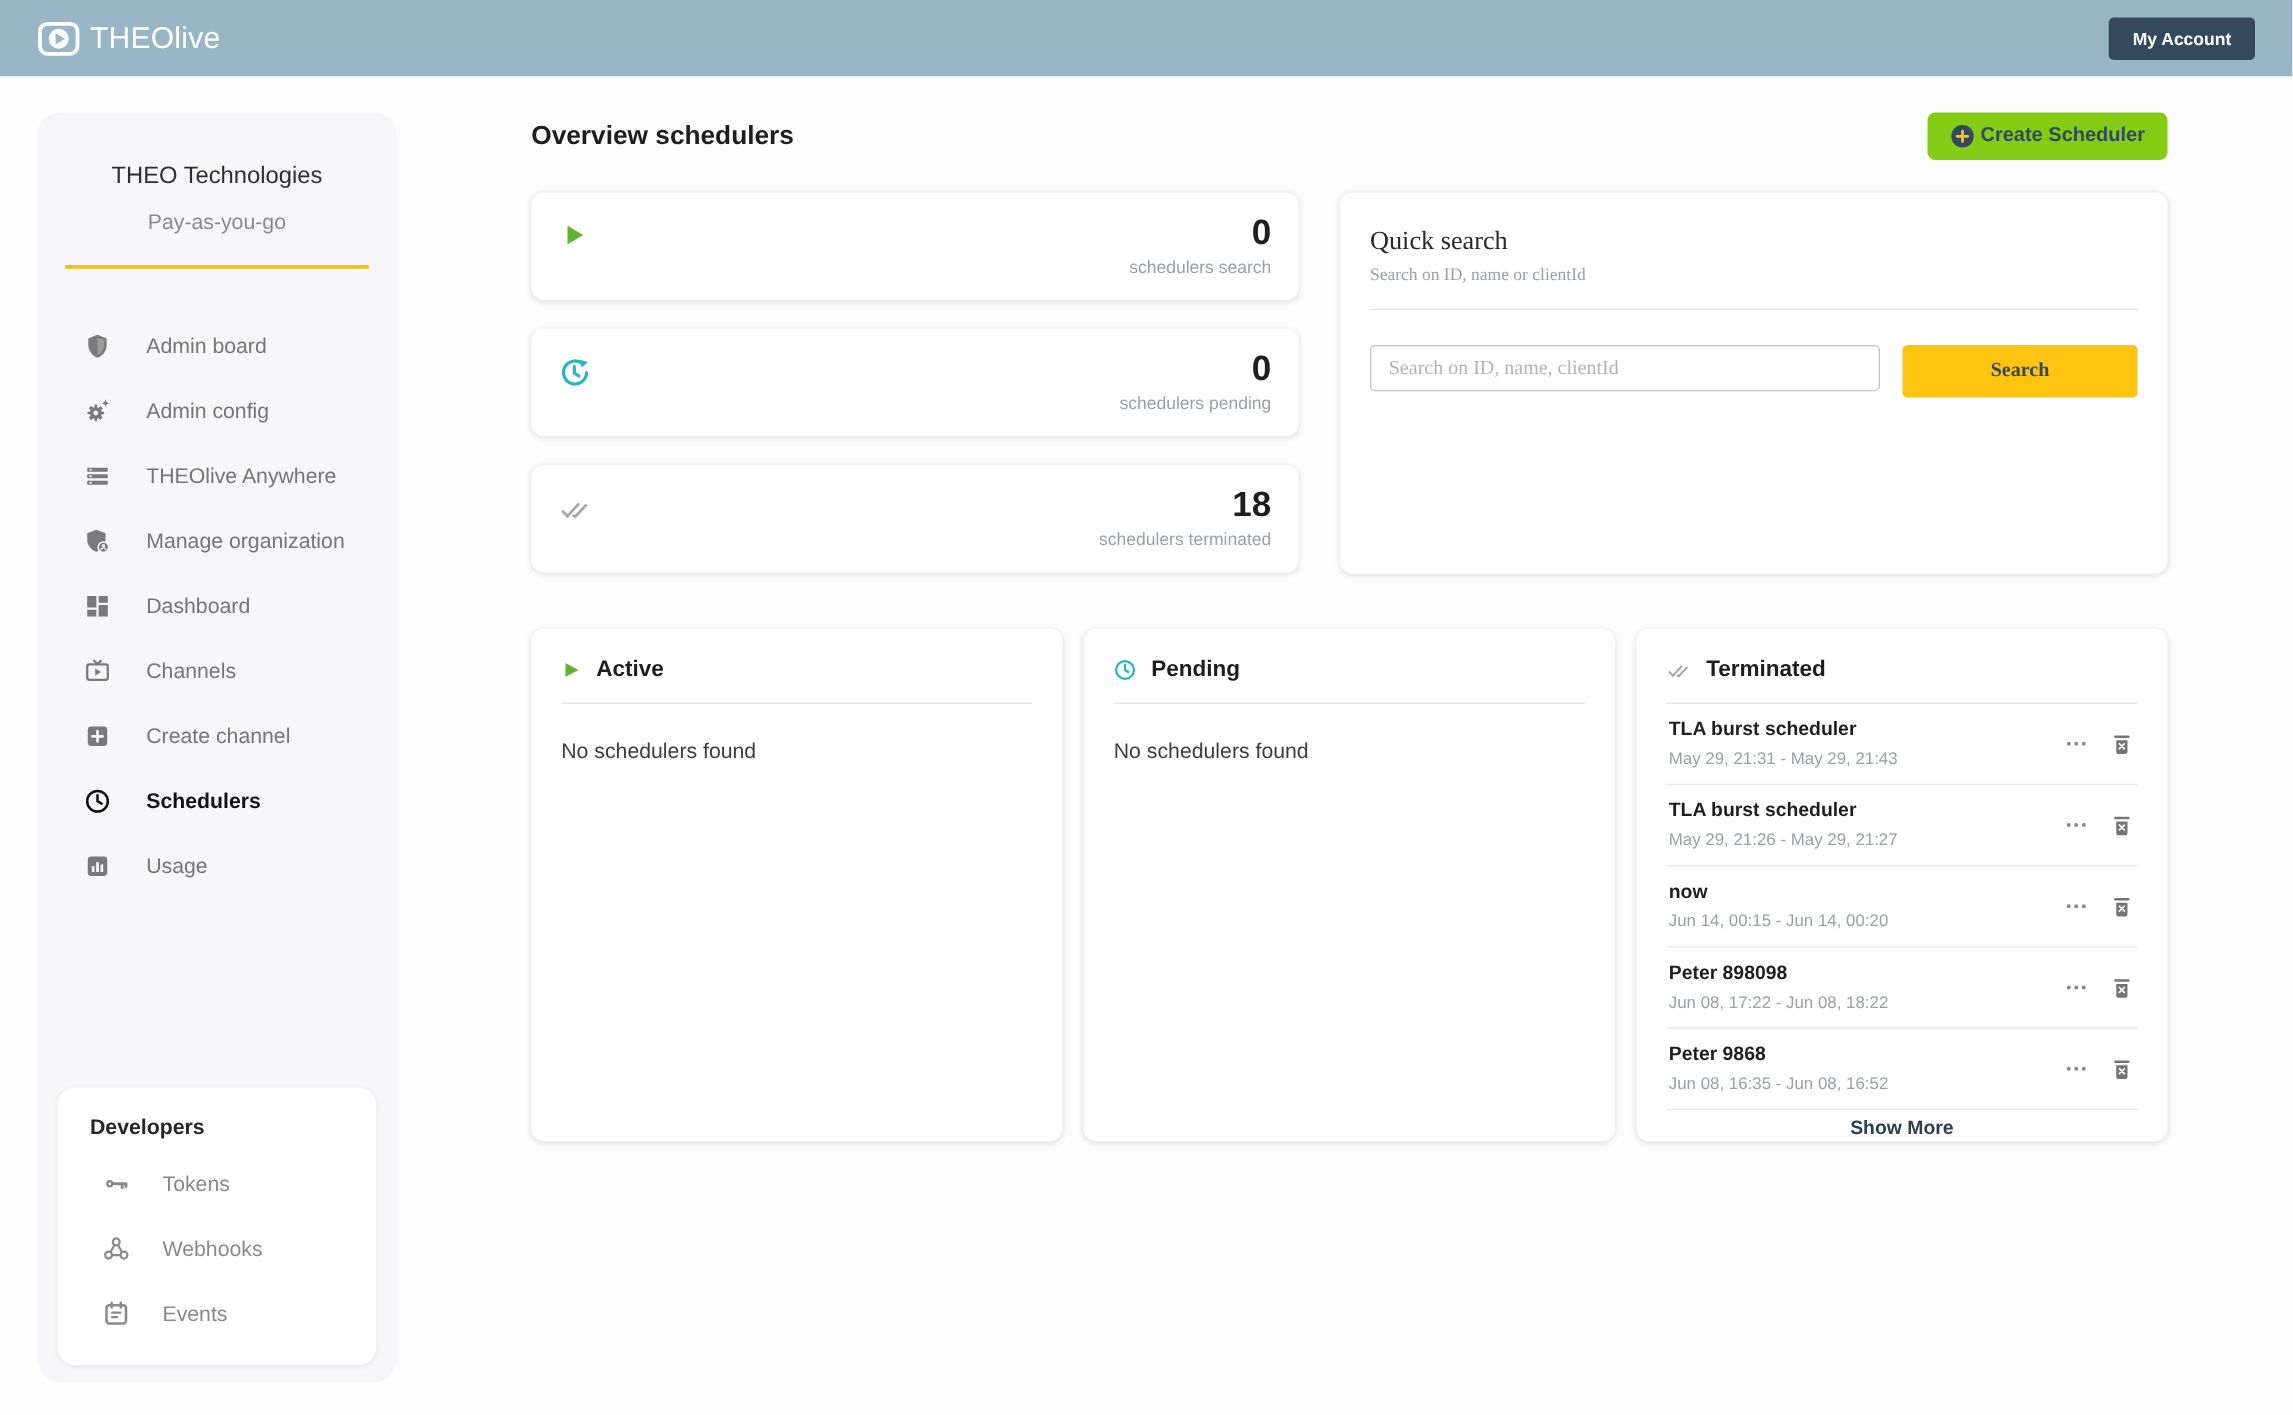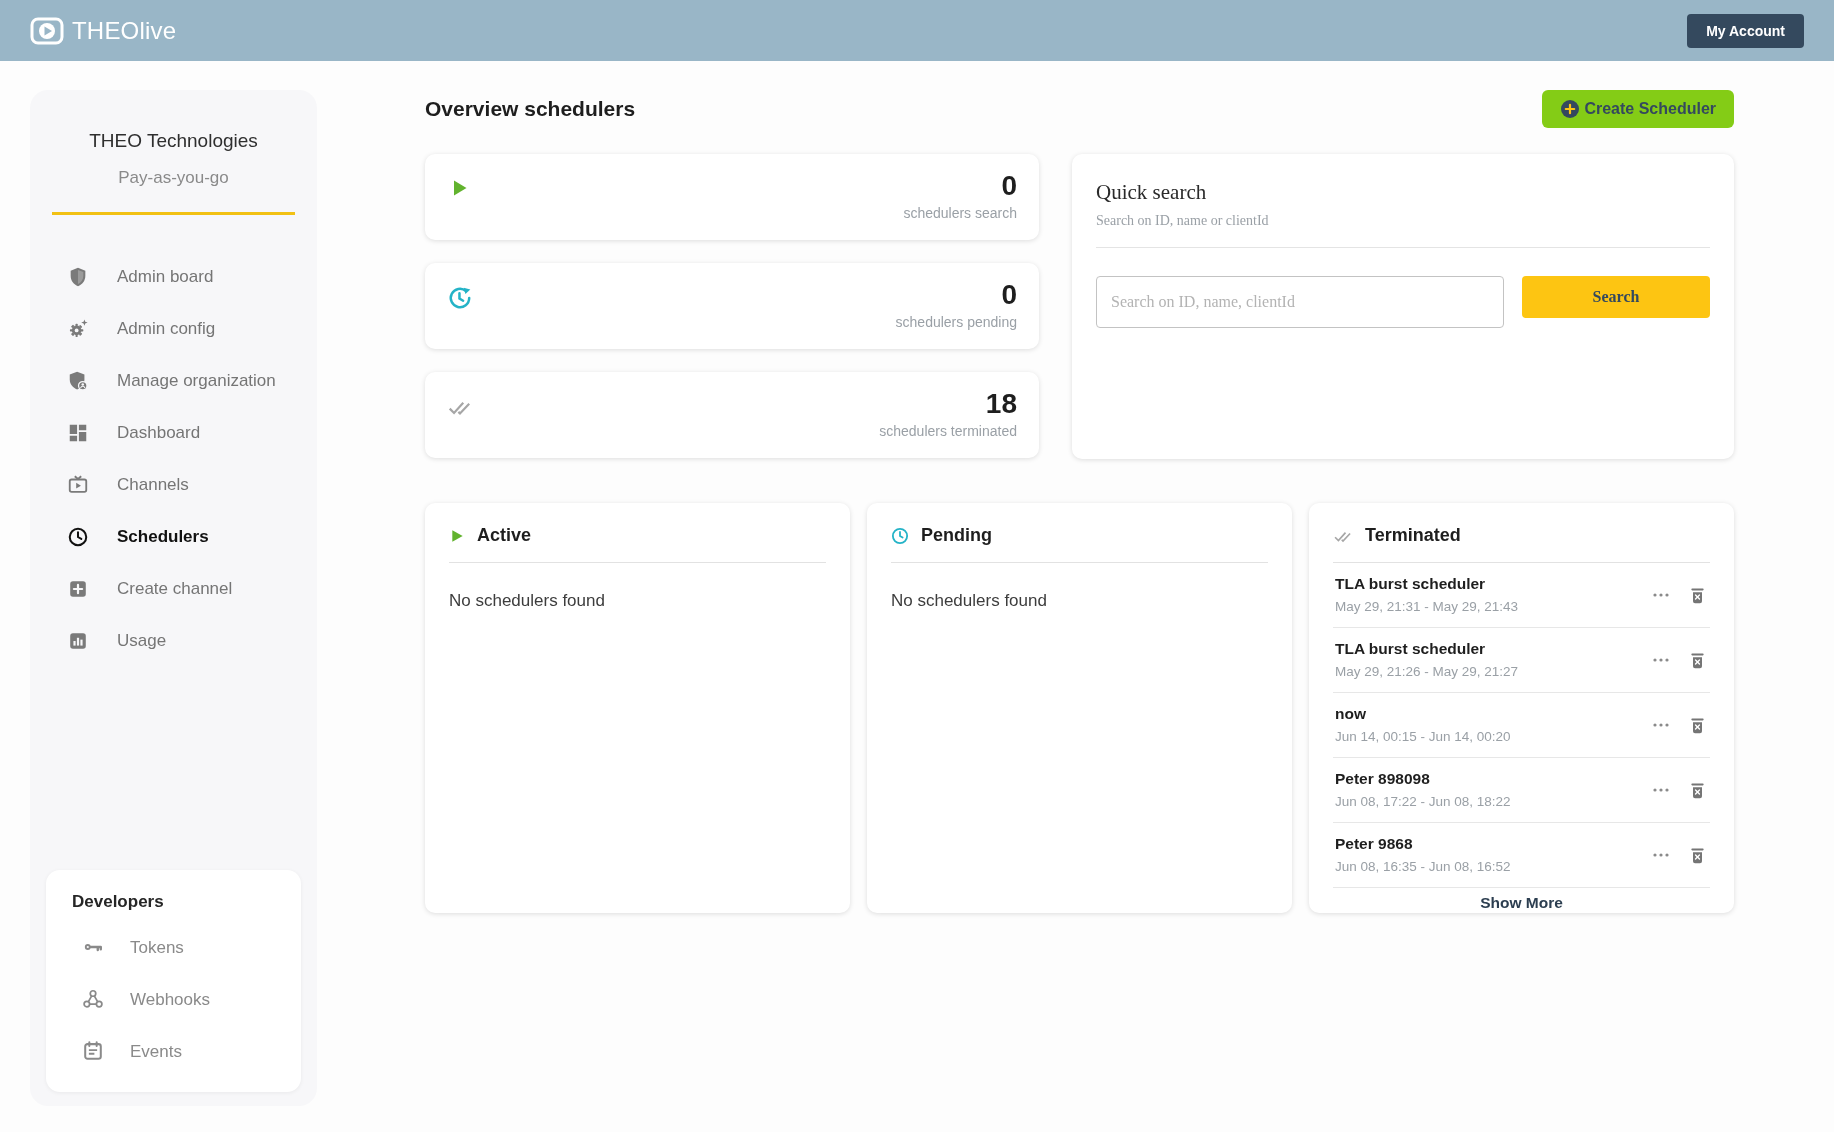--- a/index.html
+++ b/index.html
@@ -42,21 +42,21 @@
   .stat-ic { margin-top:8px; }
   .stat-right { text-align:right; }
   .stat-value { font-size:28px; font-weight:700; color:#1e1e1e; line-height:1.25; }
   .stat-label { font-size:14px; color:#9aa0a6; margin-top:2px; }
 
   .search-card { flex:1; background:#fff; border-radius:10px; box-shadow:0 1px 5px rgba(0,0,0,.13); padding:26px 24px; height:305px;font-family:Liberation Serif, serif; }
   .search-title { font-size:21px; font-weight:400; color:#2a2a2a; }
   .search-sub { font-size:14px; color:#9aa0a6; margin-top:8px; }
   .search-divider { border:none; border-top:1px solid #e4e4e4; margin:18px 0 28px; }
   .search-row { display:flex; gap:18px; }
-  .search-input { flex:1; height:52px; border:1px solid #c3c3c3; border-radius:4px; padding:0 14px; font-size:16px; color:#444; font-family:inherit; outline:none; }
+  .search-input { flex:1; height:37px; border:1px solid #c3c3c3; border-radius:4px; padding:0 14px; font-size:16px; color:#444; font-family:inherit; outline:none; }
   .search-input::placeholder { color:#b3b3b3; }
   .search-btn { width:188px; height:42px; background:#fdc512; color:#34495e; border:none; border-radius:4px; font-size:16px; font-weight:700; cursor:pointer; font-family:inherit; }
 
   .cols-row { display:flex; gap:17px; margin-top:44px; }
   .col-card { flex:1; background:#fff; border-radius:10px; box-shadow:0 1px 5px rgba(0,0,0,.13); padding:22px 24px; height:410px; display:flex; flex-direction:column; }
   .col-head { display:flex; align-items:center; gap:12px; font-size:18px; font-weight:700; color:#1e1e1e; }
   .col-divider { border:none; border-top:1px solid #e2e2e2; margin-top:16px; }
   .col-empty { font-size:17px; color:#3d3d3d; margin-top:28px; }
 
   .t-row { display:flex; align-items:center; justify-content:space-between; padding:12px 2px 13px; border-bottom:1px solid #e7e7e7; }
@@ -118,20 +118,33 @@
             <circle cx="10.5" cy="13.5" r="2.1" fill="#f7f7f9"></circle>
             <path d="M19 1.5l.9 2.6 2.6.9-2.6.9-.9 2.6-.9-2.6-2.6-.9 2.6-.9z"></path>
               </g>
           </svg>
         </span>
         <span>Admin config</span>
       </div>
       <div class="nav-item">
         <span class="ic">
           <svg width="22" height="22" viewBox="0 0 24 24" fill="#7a7a7a">
+            <rect x="3" y="4.5" width="18" height="3.6" rx="1"></rect>
+            <rect x="3" y="10.2" width="18" height="3.6" rx="1"></rect>
+            <rect x="3" y="15.9" width="18" height="3.6" rx="1"></rect>
+            <rect x="5" y="5.6" width="2" height="1.4" fill="#f7f7f9"></rect>
+            <rect x="5" y="11.3" width="2" height="1.4" fill="#f7f7f9"></rect>
+            <rect x="5" y="17.0" width="2" height="1.4" fill="#f7f7f9"></rect>
+          </svg>
+        </span>
+        <span>THEOlive Anywhere</span>
+      </div>
+      <div class="nav-item">
+        <span class="ic">
+          <svg width="22" height="22" viewBox="0 0 24 24" fill="#7a7a7a">
             <path d="M11 2 19 5v5.4c0 5-3.3 9-8 10.8C6.3 19.4 3 15.4 3 10.4V5l8-3z"></path>
             <circle cx="17.2" cy="17.2" r="4.6" stroke="#f7f7f9" stroke-width="1.4"></circle>
             <circle cx="17.2" cy="15.9" r="1.4" fill="#f7f7f9"></circle>
             <path d="M14.8 19.6c.5-1.2 1.4-1.8 2.4-1.8s1.9.6 2.4 1.8" fill="none" stroke="#f7f7f9" stroke-width="1.2"></path>
           </svg>
         </span>
         <span>Manage organization</span>
       </div>
       <div class="nav-item">
         <span class="ic">
@@ -144,37 +157,37 @@
       <div class="nav-item">
         <span class="ic">
           <svg width="22" height="22" viewBox="0 0 24 24" fill="none" stroke="#7a7a7a" stroke-width="2">
             <path d="M8.5 2.5 12 5.5l3.5-3"></path>
             <rect x="3" y="6" width="18" height="13.5" rx="2"></rect>
             <polygon points="10,9.6 15.2,12.75 10,15.9" fill="#7a7a7a" stroke="none"></polygon>
           </svg>
         </span>
         <span>Channels</span>
       </div>
+      <div class="nav-item">
+        <span class="ic">
+          <svg width="22" height="22" viewBox="0 0 24 24">
+              <rect x="3.5" y="3.5" width="17" height="17" rx="3" fill="#7a7a7a"></rect>
+              <path d="M12 7.5v9M7.5 12h9" stroke="#f7f7f9" stroke-width="2.4" stroke-linecap="round"></path>
+            </svg>
+        </span>
+        <span>Create channel</span>
+      </div>
       <div class="nav-item active">
         <span class="ic">
           <svg width="22" height="22" viewBox="0 0 24 24" fill="none" stroke="#111" stroke-width="2.2">
               <circle cx="12" cy="12" r="9"></circle>
               <path d="M12 6.8V12l3.6 2.1" stroke-linecap="round"></path>
             </svg>
         </span>
         <span>Schedulers</span>
-      </div>
-      <div class="nav-item">
-        <span class="ic">
-          <svg width="22" height="22" viewBox="0 0 24 24">
-              <rect x="3.5" y="3.5" width="17" height="17" rx="3" fill="#7a7a7a"></rect>
-              <path d="M12 7.5v9M7.5 12h9" stroke="#f7f7f9" stroke-width="2.4" stroke-linecap="round"></path>
-            </svg>
-        </span>
-        <span>Create channel</span>
       </div>
       <div class="nav-item">
         <span class="ic">
           <svg width="22" height="22" viewBox="0 0 24 24">
               <rect x="3.5" y="3.5" width="17" height="17" rx="3" fill="#7a7a7a"></rect>
               <rect x="7" y="12" width="2.4" height="5" fill="#f7f7f9"></rect>
               <rect x="10.8" y="8.5" width="2.4" height="8.5" fill="#f7f7f9"></rect>
               <rect x="14.6" y="10.5" width="2.4" height="6.5" fill="#f7f7f9"></rect>
             </svg>
         </span>

